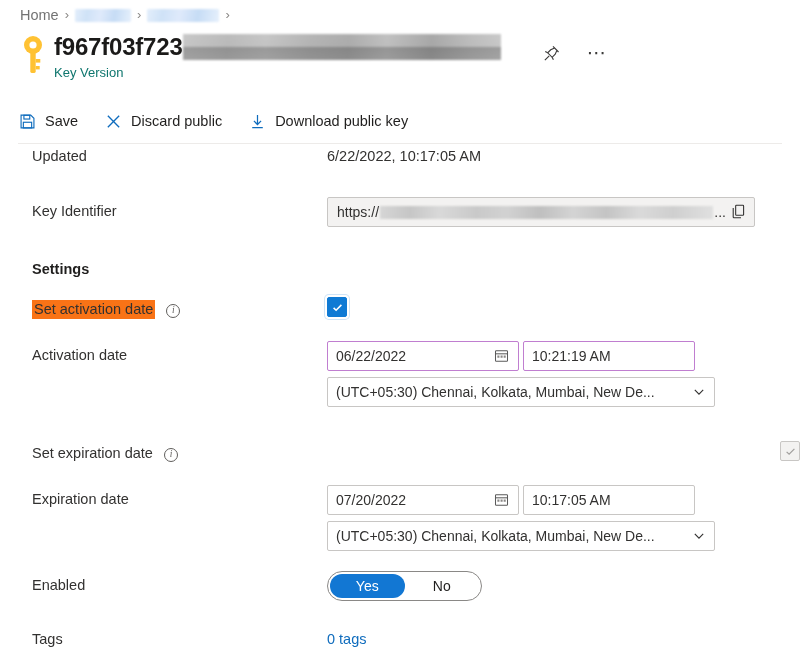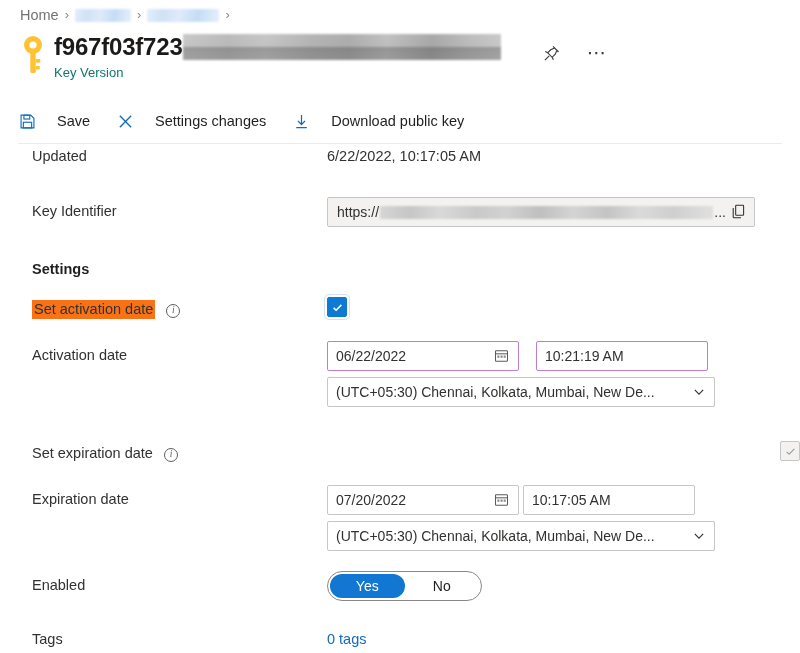--- a/index.html
+++ b/index.html
@@ -65,21 +65,21 @@
     justify-content: center; cursor: pointer; color: #3b3a39;
   }
   .ellipsis-btn { font-size: 19px; line-height: 8px; letter-spacing: 1.5px; color:#3b3a39; }
 
   
   .commandbar {
     position: absolute; left: 18px; top: 108px;
     display: flex; align-items: center; gap: 26px;
   }
   .cmd {
-    display: flex; align-items: center; gap: 20px;
+    display: flex; align-items: center; gap: 8px;
     font-size: 14.5px; color: #201f1e; cursor: pointer; height: 26px; justify-content: flex-end;
   }
   .cmd-icon { width: 19px; height: 19px; display:flex; align-items:center; justify-content:center; color:#0f6cbd; }
 
   .cmd-divider {
     position: absolute; left: 18px; top: 143px; width: 764px; height: 1px;
     background: #edebe9;
   }
 
   
@@ -228,21 +228,21 @@
         </svg>
       </span>
       <span>Save</span>
     </div>
     <div class="cmd">
       <span class="cmd-icon">
         <svg viewBox="0 0 18 18" width="17" height="17" stroke="#0f6cbd" stroke-width="1.4">
           <path d="M3 3 L15 15 M15 3 L3 15"></path>
         </svg>
       </span>
-      <span>Settings changes</span>
+      <span>Discard public</span>
     </div>
     <div class="cmd">
       <span class="cmd-icon">
         <svg viewBox="0 0 18 18" width="17" height="17" fill="none" stroke="#0f6cbd" stroke-width="1.3">
           <path d="M9 2 V12 M5.2 8.4 L9 12.2 L12.8 8.4 M3.4 15.6 H14.6"></path>
         </svg>
       </span>
       <span>Download public key</span>
     </div>
   </div>
@@ -283,21 +283,21 @@
       <div class="cb checked">
         <svg viewBox="0 0 16 16" width="13" height="13" fill="none" stroke="#ffffff" stroke-width="1.9">
           <path d="M3.2 8.4 L6.3 11.4 L12.8 4.8"></path>
         </svg>
       </div>
     </div>
 
     <div class="row" style="margin-top:18px;">
       <div class="lbl">Activation date</div>
       <div style="display:flex; flex-direction:column; gap:6px;">
-        <div style="display:flex;gap:13px;">
+        <div style="display:flex;">
           <div class="input bd-mod in-date">
             <span>06/22/2022</span>
             <span class="cal-icon">
               <svg viewBox="0 0 16 16" width="15" height="15" fill="none" stroke="#5a5a5a" stroke-width="1.1">
                 <rect x="1.6" y="3.0" width="12.8" height="11.2" rx="0.8"></rect>
                 <path d="M1.6 6.2 H14.4"></path>
                 <rect x="3.6" y="8.0" width="2.2" height="2.4" fill="#8a8886" stroke="none"></rect>
                 <rect x="7.0" y="8.0" width="2.2" height="2.4" fill="#8a8886" stroke="none"></rect>
                 <rect x="10.3" y="8.0" width="2.2" height="2.4" fill="#8a8886" stroke="none"></rect>
               </svg>

